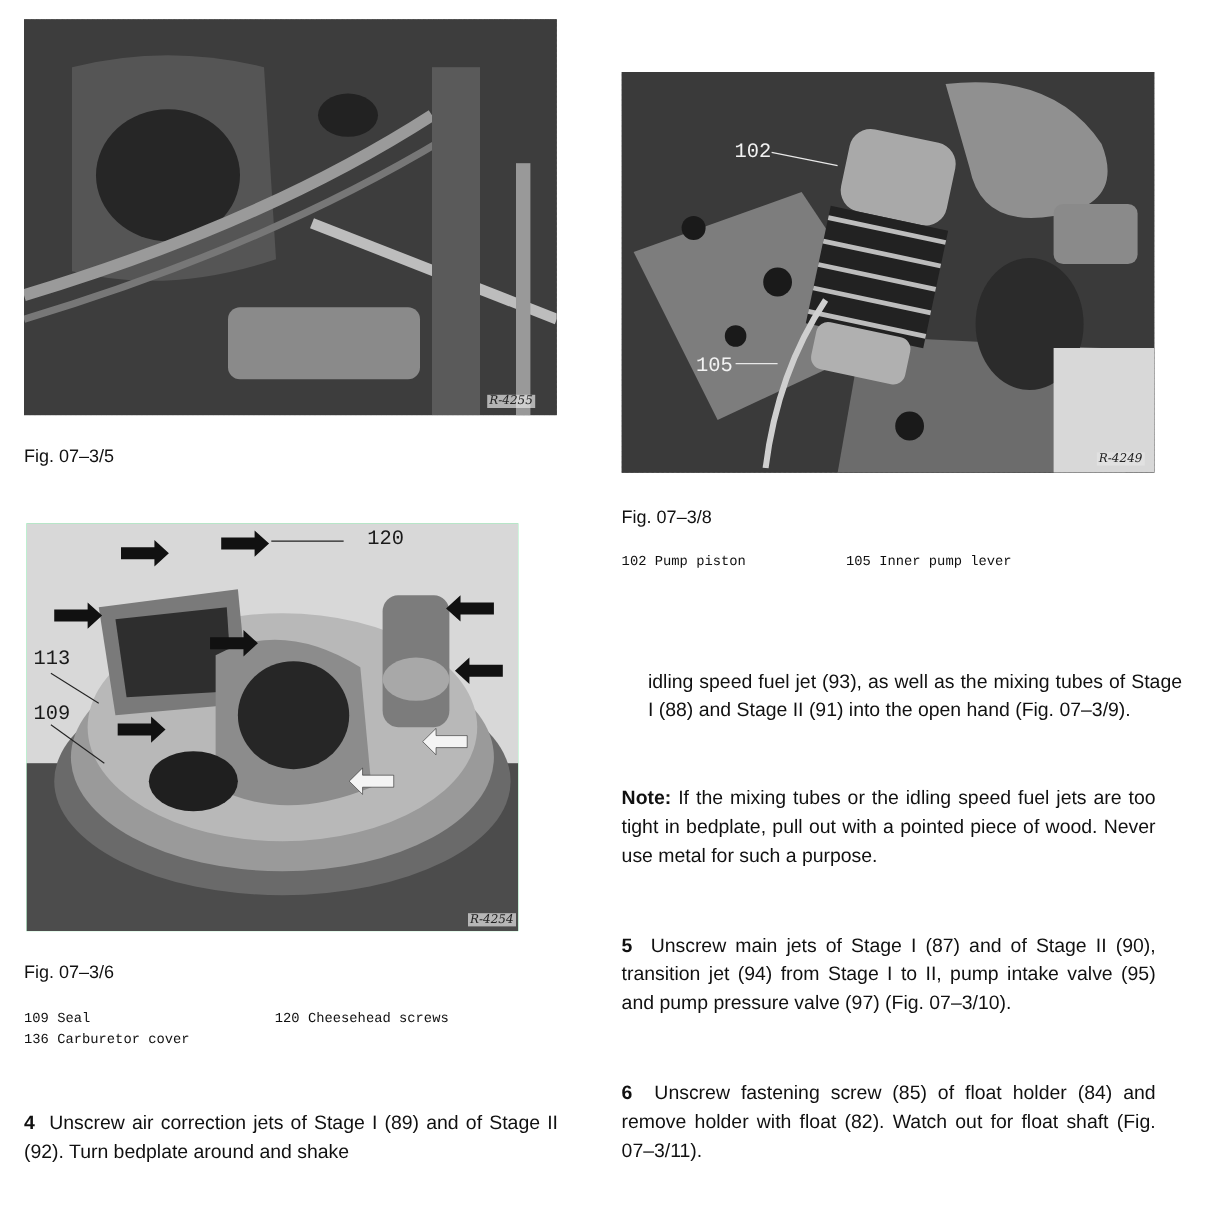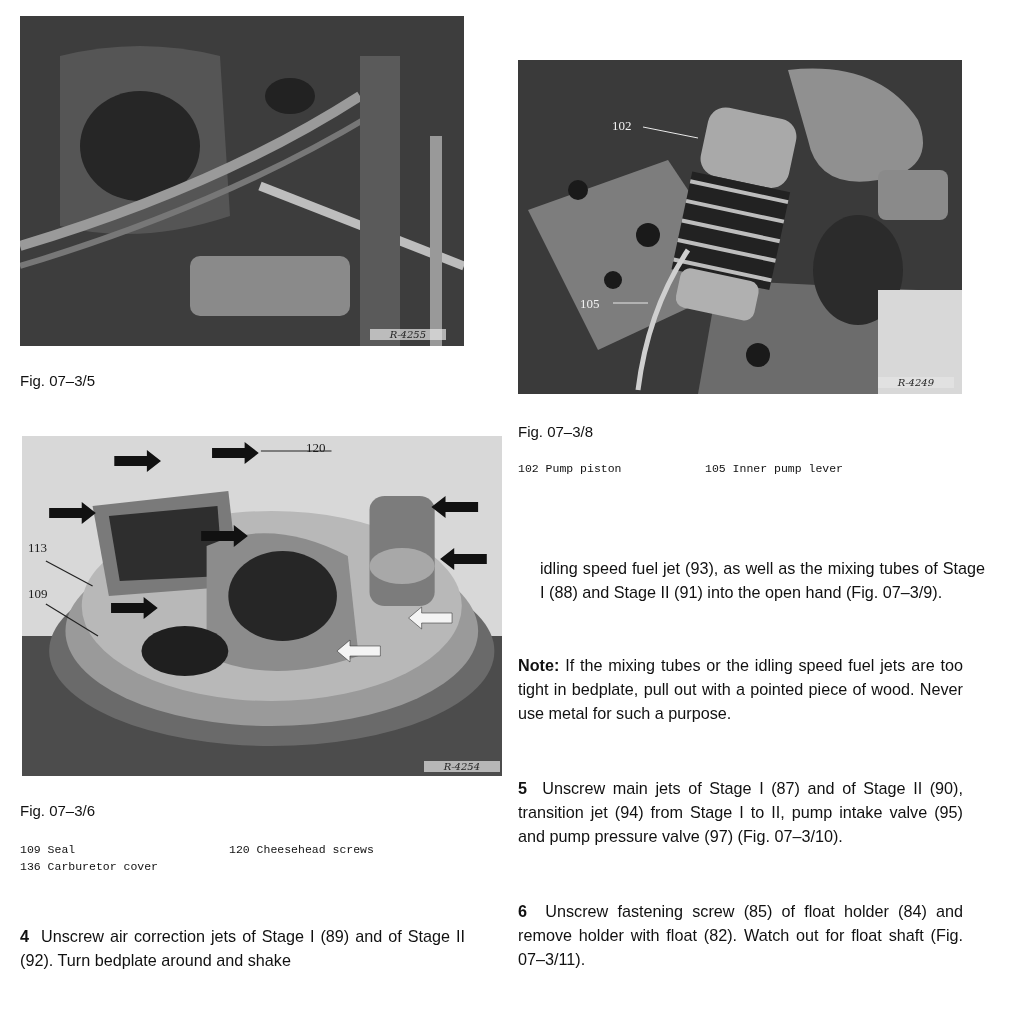--- a/index.html
+++ b/index.html
@@ -10,24 +10,24 @@
     .photo {
       position: absolute; overflow: hidden;
       background:
         repeating-linear-gradient(45deg, rgba(0,0,0,0.10) 0 1px, transparent 1px 3px),
         repeating-linear-gradient(-45deg, rgba(255,255,255,0.08) 0 1px, transparent 1px 3px),
         radial-gradient(ellipse at 40% 40%, #8a8a8a 0%, #4a4a4a 45%, #2a2a2a 100%);
     }
     .photo svg { position: absolute; left: 0; top: 0; width: 100%; height: 100%; }
     .photo-code {
       position: absolute; font-family: "DejaVu Serif", serif; font-style: italic;
-      font-size: 10px; color: #222; background: rgba(230,230,230,0.7); padding: 0 20px;
+      font-size: 10px; color: #222; background: rgba(230,230,230,0.7); padding: 0 2px;
     }
     .callout {
-      position: absolute; font-family: Liberation Serif, serif; font-size: 13px; color: #f2f2f2;
+      position: absolute; font-family: Liberation Mono, monospace; font-size: 17px; color: #f2f2f2;
     }
     .callout.dark { color: #1a1a1a; }
     .caption { position: absolute; font-size: 15px; color: #111; }
     .legend { position: absolute; font-size: 11.5px; color: #111; font-family: Liberation Mono, monospace; }
     .para {
       position: absolute; font-size: 16.2px; line-height: 24px; text-align: justify;
       color: #111; margin: 0;
     }
     .para b { font-weight: bold; }
   </style>
@@ -44,21 +44,21 @@
     <line x1="240" y1="170" x2="444" y2="250" stroke="#bdbdbd" stroke-width="9"></line>
     <rect x="170" y="240" width="160" height="60" rx="10" fill="#8a8a8a"></rect>
     <rect x="340" y="40" width="40" height="290" fill="#5a5a5a"></rect>
     <rect x="410" y="120" width="12" height="210" fill="#999"></rect>
     <ellipse cx="270" cy="80" rx="25" ry="18" fill="#222"></ellipse>
   </svg>
   <span class="photo-code" style="right:18px; bottom:6px;">R-4255</span>
 </div>
 <div class="caption" style="left:20px; top:372px;">Fig. 07–3/5</div>
 
-<div class="photo" style="left:22px; top:436px; width:480px; height:340px; background:#86efac;">
+<div class="photo" style="left:22px; top:436px; width:410px; height:340px; background:#86efac;">
   <svg viewBox="0 0 442 340" preserveAspectRatio="none">
     <rect x="0" y="0" width="442" height="340" fill="#d8d8d8"></rect>
     <rect x="0" y="200" width="442" height="140" fill="#4c4c4c"></rect>
     <ellipse cx="230" cy="215" rx="205" ry="95" fill="#6a6a6a"></ellipse>
     <ellipse cx="230" cy="195" rx="190" ry="95" fill="#9a9a9a"></ellipse>
     <ellipse cx="230" cy="170" rx="175" ry="95" fill="#b8b8b8"></ellipse>
     <path d="M65 70 L190 55 L200 150 L80 160 Z" fill="#7a7a7a"></path>
     <path d="M80 80 L180 70 L185 140 L90 145 Z" fill="#2e2e2e"></path>
     <path d="M170 110 Q230 80 300 120 L310 220 Q230 250 170 220 Z" fill="#8c8c8c"></path>
     <ellipse cx="240" cy="160" rx="50" ry="45" fill="#262626"></ellipse>

